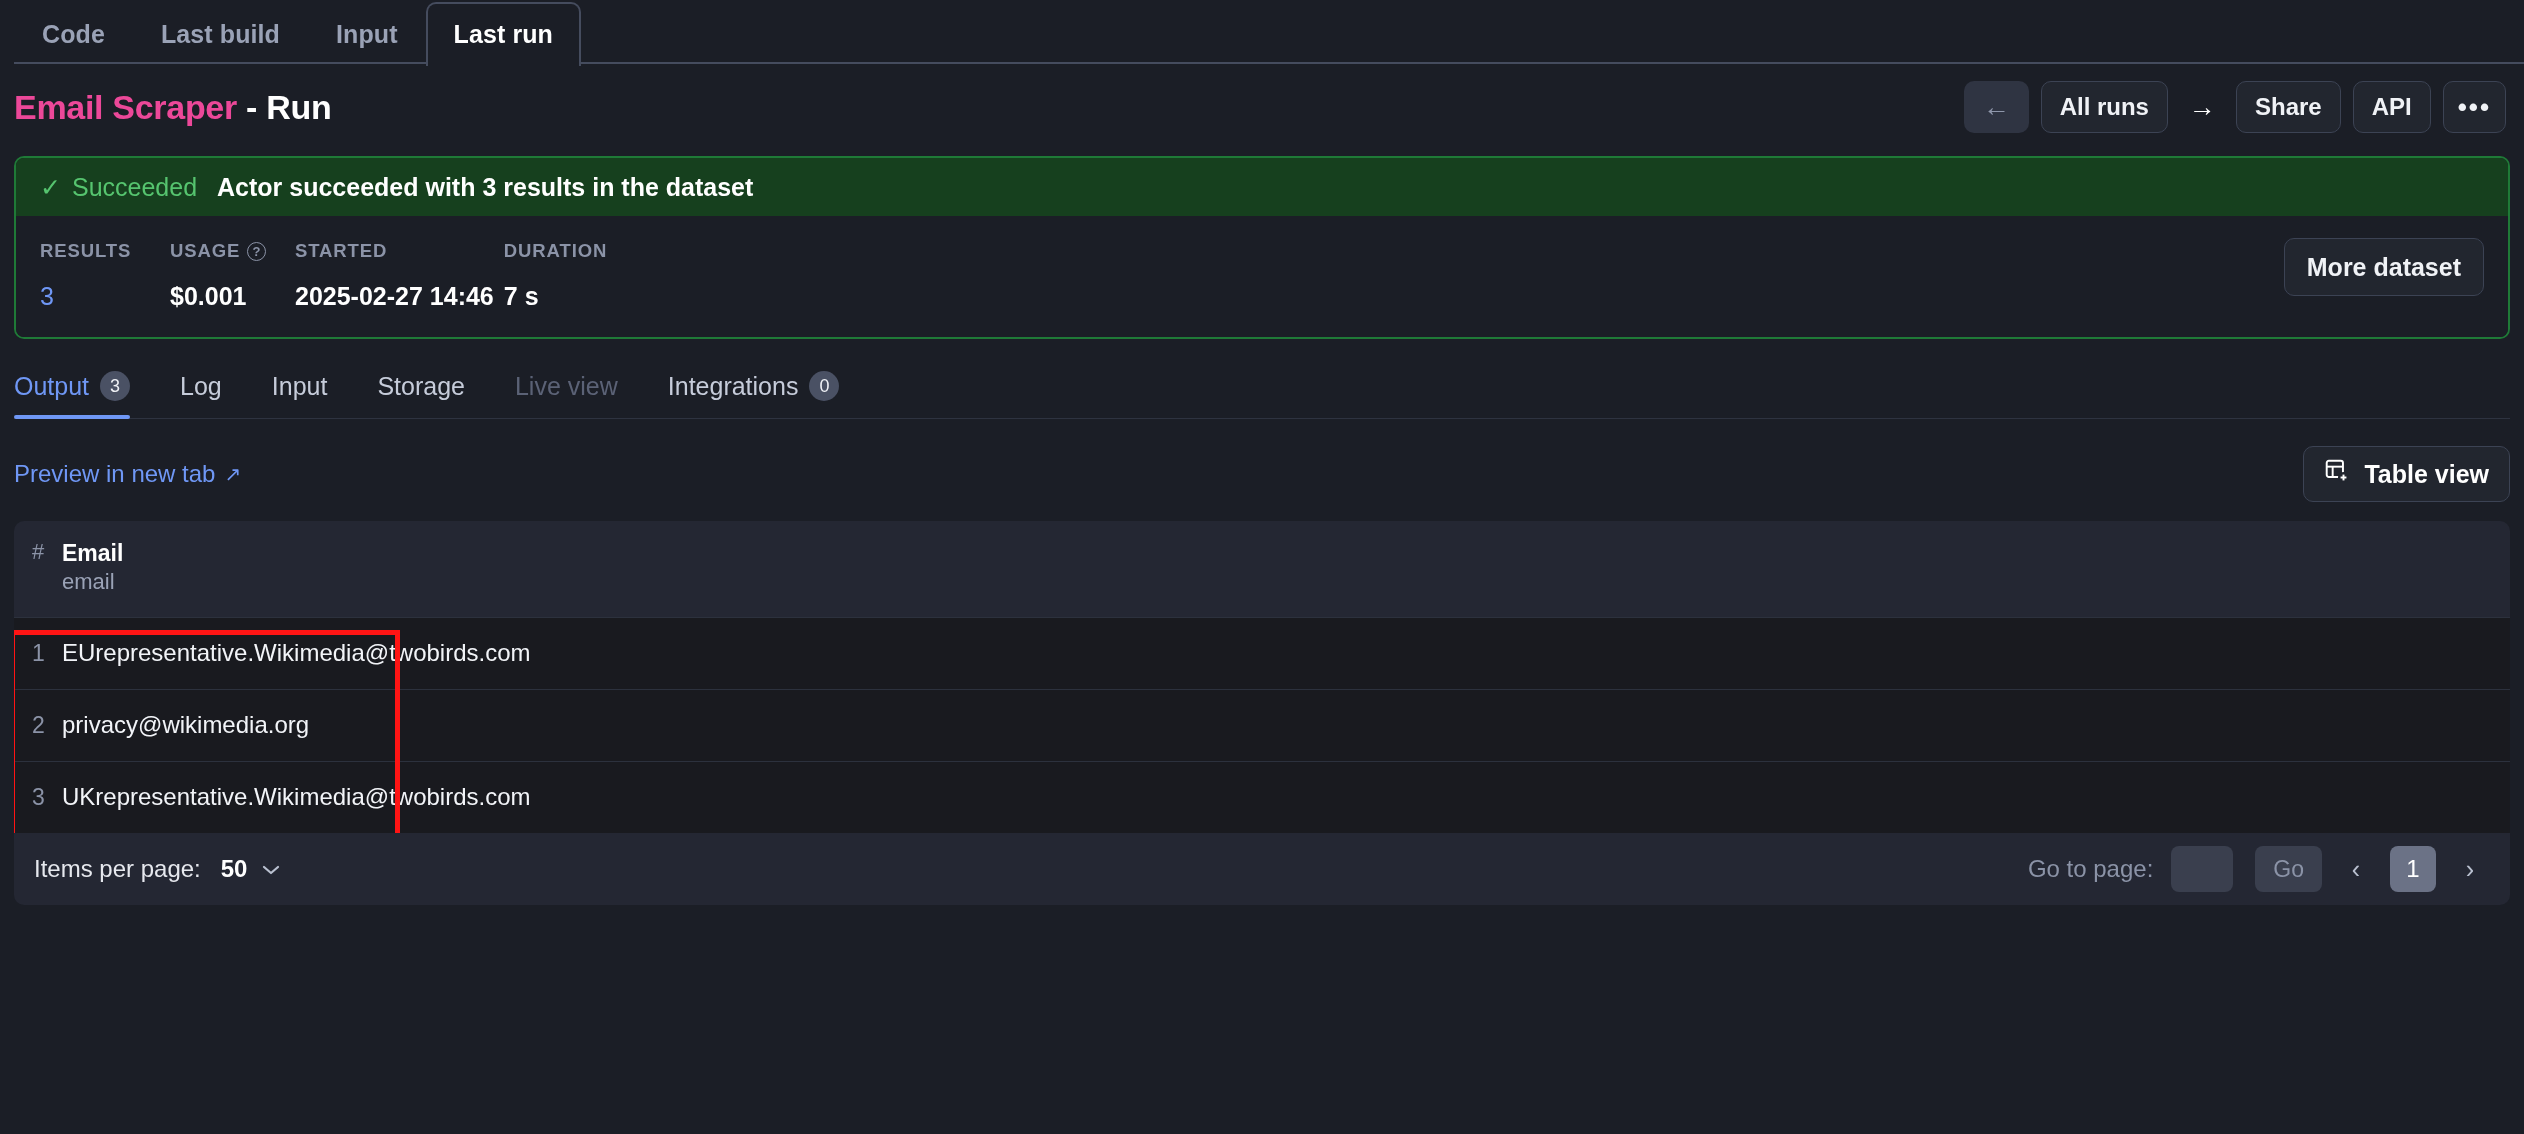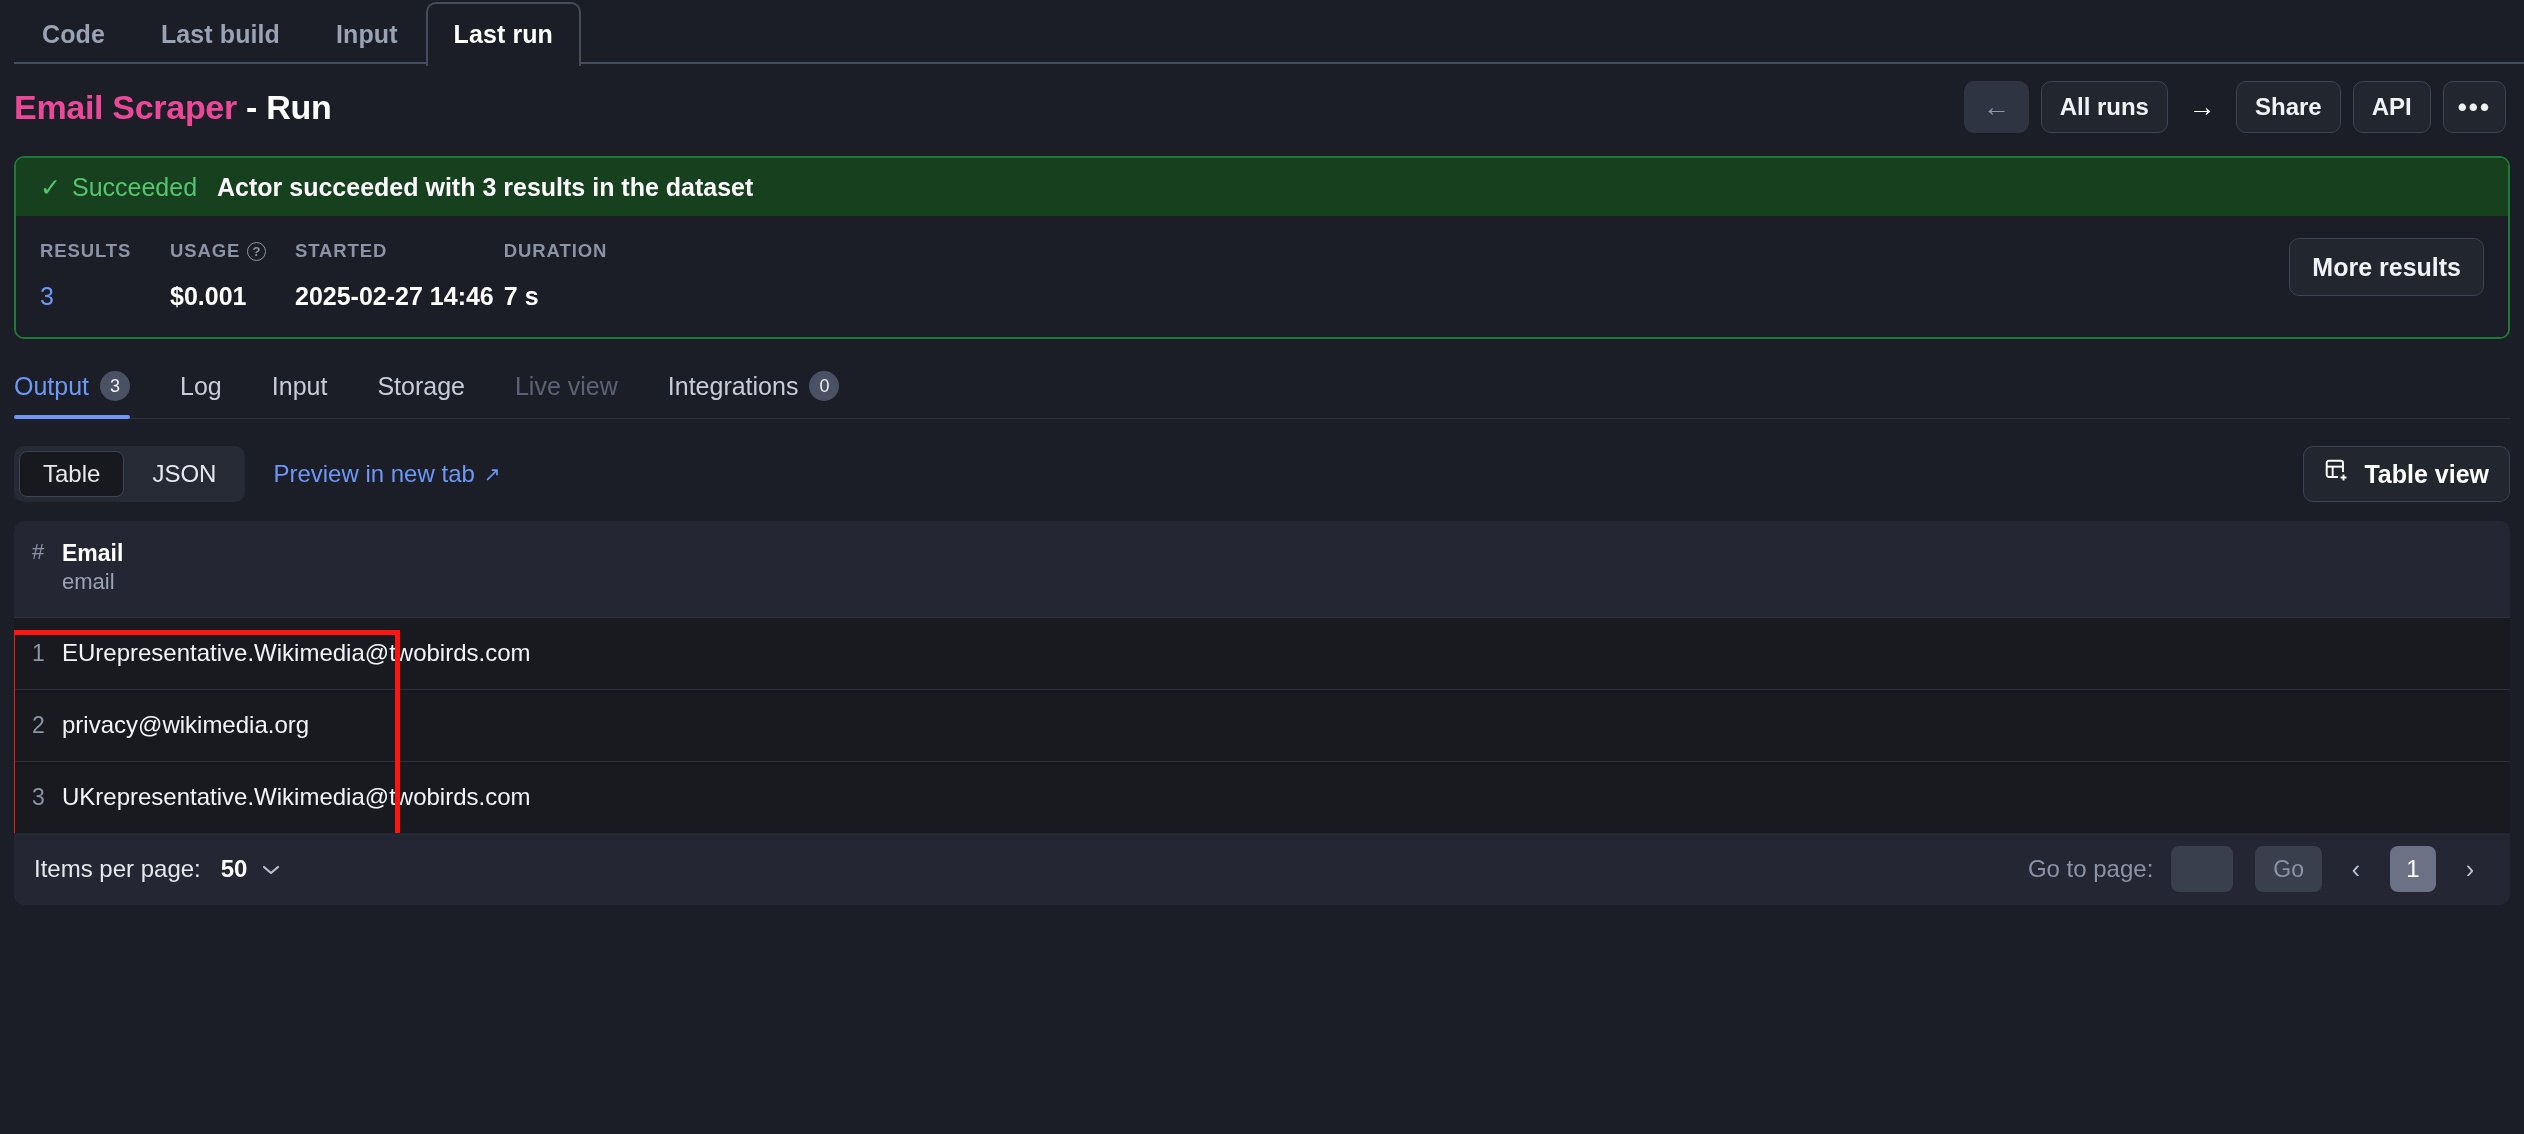--- a/index.html
+++ b/index.html
@@ -386,21 +386,21 @@
       </div>
       <div class="stat-value">2025-02-27 14:46</div>
     </div>
     <div class="stat">
       <div class="stat-label">
         <span>DURATION</span>
       </div>
       <div class="stat-value">7 s</div>
     </div>
     <div class="more-details-wrap">
-      <div class="btn" style="height:58px;font-size:25px;padding:0 22px">More results</div>
+      <div class="btn" style="height:58px;font-size:25px;padding:0 22px">More dataset</div>
     </div>
   </div>
 </div>
 
 <div class="sectiontabs">
   <div class="stab active">
     <span>Output</span>
     <span class="badge">3</span>
   </div>
   <div class="stab">
@@ -416,24 +416,20 @@
     <span>Live view</span>
   </div>
   <div class="stab">
     <span>Integrations</span>
     <span class="badge">0</span>
   </div>
 </div>
 
 <div class="viewbar">
   <div class="viewleft">
-    <div class="segmented">
-      <div class="seg active">Table</div>
-      <div class="seg">JSON</div>
-    </div>
     <div class="previewlink">
       <span>Preview in new tab</span>
       <span class="arrow-ne">↗</span>
     </div>
   </div>
   <div class="tableview-btn">
     <span>
       <svg width="26" height="26" viewBox="0 0 24 24" fill="none" stroke="#ffffff" stroke-width="1.8">
         <rect x="2.5" y="2.5" width="15" height="15" rx="2"></rect>
         <line x1="2.5" y1="8" x2="17.5" y2="8"></line>

